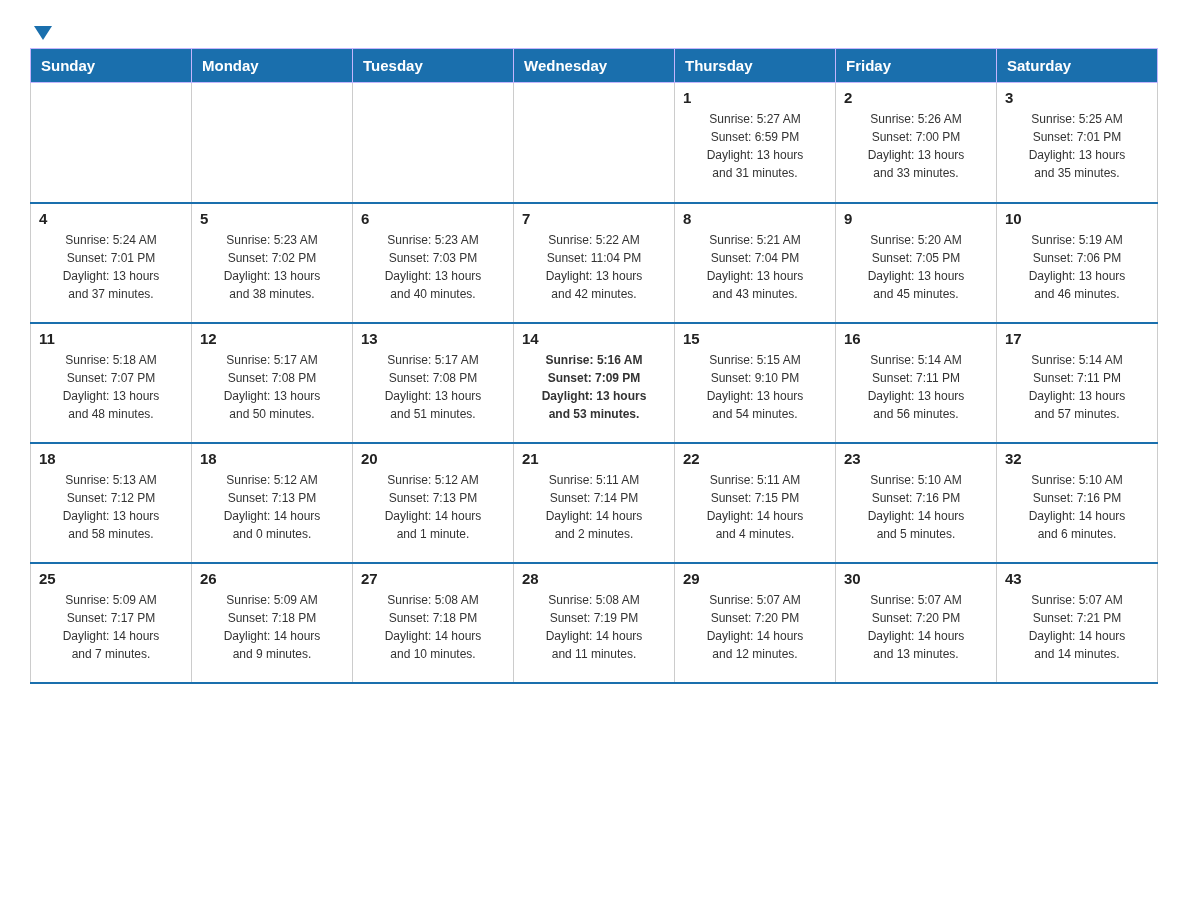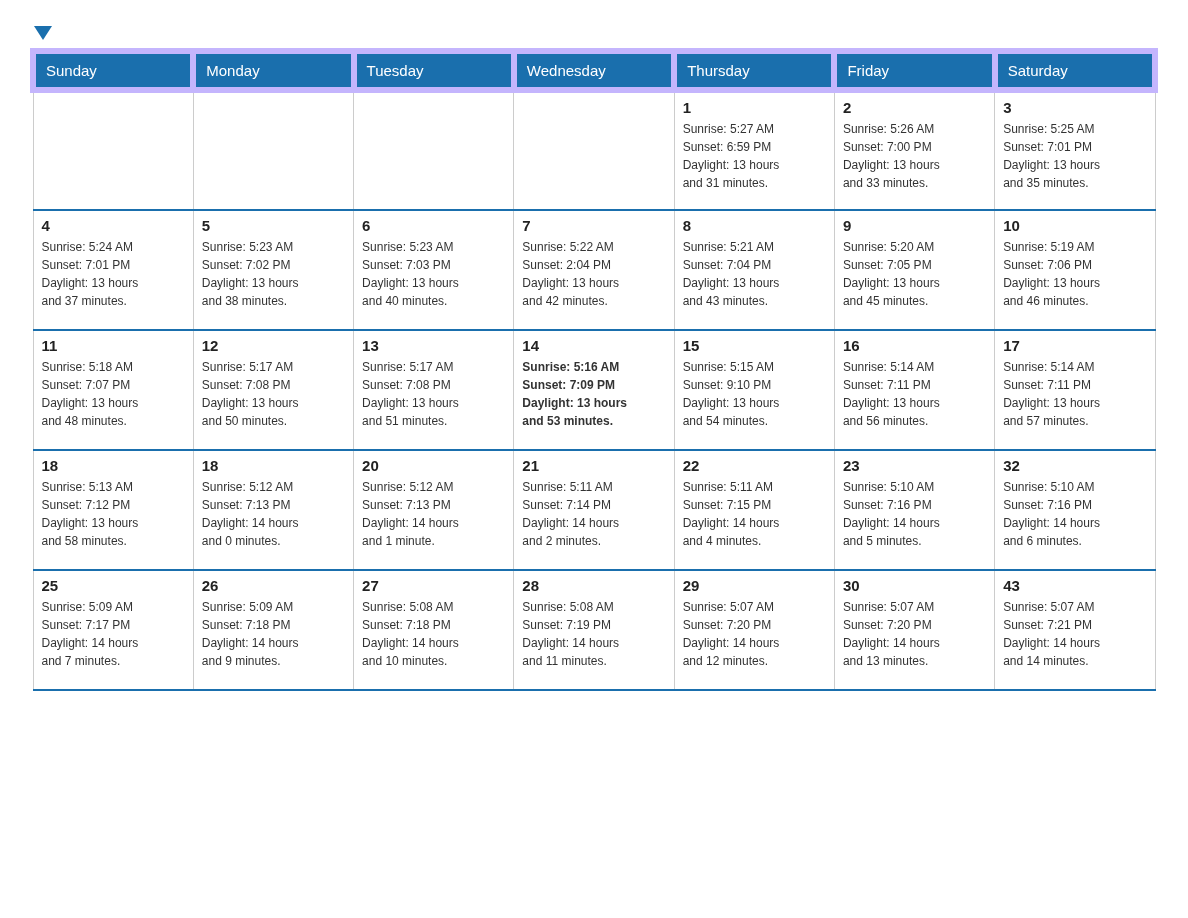--- a/index.html
+++ b/index.html
@@ -45,24 +45,24 @@
     }
     table {
       width: 100%;
       border-collapse: collapse;
       margin-top: 10px;
     }
     thead th {
       background-color: #1a6fad;
       color: #fff;
       font-size: 15px;
-      font-weight: normal;
+      font-weight: bold;
       padding: 8px 10px;
       text-align: left;
-      border: 6px solid #c4b5fd;
+      border: 1px solid #c4b5fd;
     }
     tbody td {
       vertical-align: top;
       padding: 6px 8px;
       border: 1px solid #ccc;
       font-size: 12.5px;
       color: #333;
       width: 14.28%;
       min-height: 110px;
       height: 120px;
@@ -71,20 +71,21 @@
       font-size: 15px;
       font-weight: bold;
       color: #222;
       display: block;
       margin-bottom: 4px;
     }
     .day-info {
       font-size: 12px;
       color: #333;
       line-height: 1.5;
+      text-align: center;
     }
     tbody tr {
       border-bottom: 2px solid #1a6fad;
     }
     tbody td:first-child {
       border-left: 1px solid #ccc;
     }
     .empty-cell {
       background: #fff;
     }
@@ -168,21 +169,21 @@
         <td>
           <span class="day-number">6</span>
           <div class="day-info" style="white-space: pre-line;">Sunrise: 5:23 AM
 Sunset: 7:03 PM
 Daylight: 13 hours
 and 40 minutes.</div>
         </td>
         <td>
           <span class="day-number">7</span>
           <div class="day-info" style="white-space: pre-line;">Sunrise: 5:22 AM
-Sunset: 2:04 PM
+Sunset: 11:04 PM
 Daylight: 13 hours
 and 42 minutes.</div>
         </td>
         <td>
           <span class="day-number">8</span>
           <div class="day-info" style="white-space: pre-line;">Sunrise: 5:21 AM
 Sunset: 7:04 PM
 Daylight: 13 hours
 and 43 minutes.</div>
         </td>

